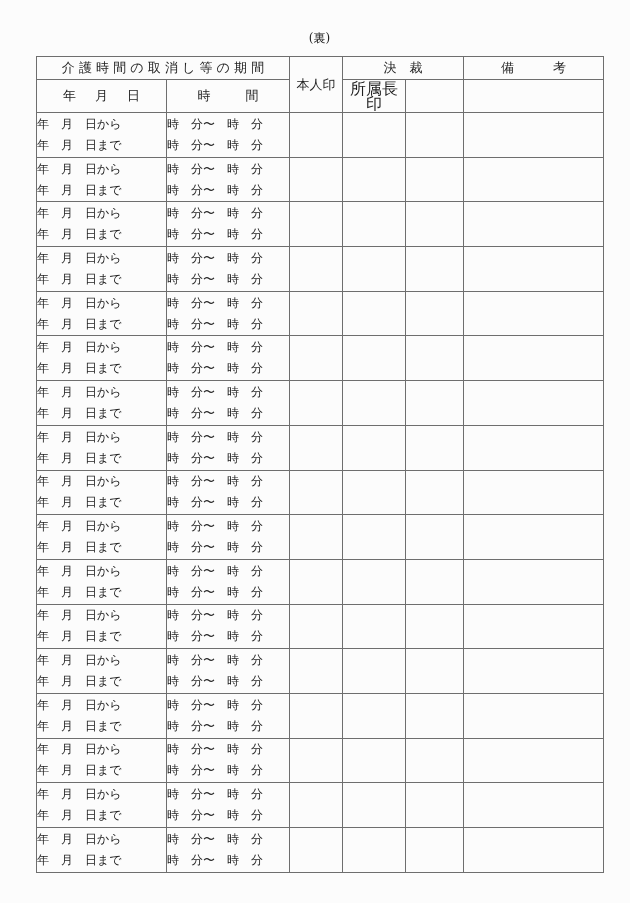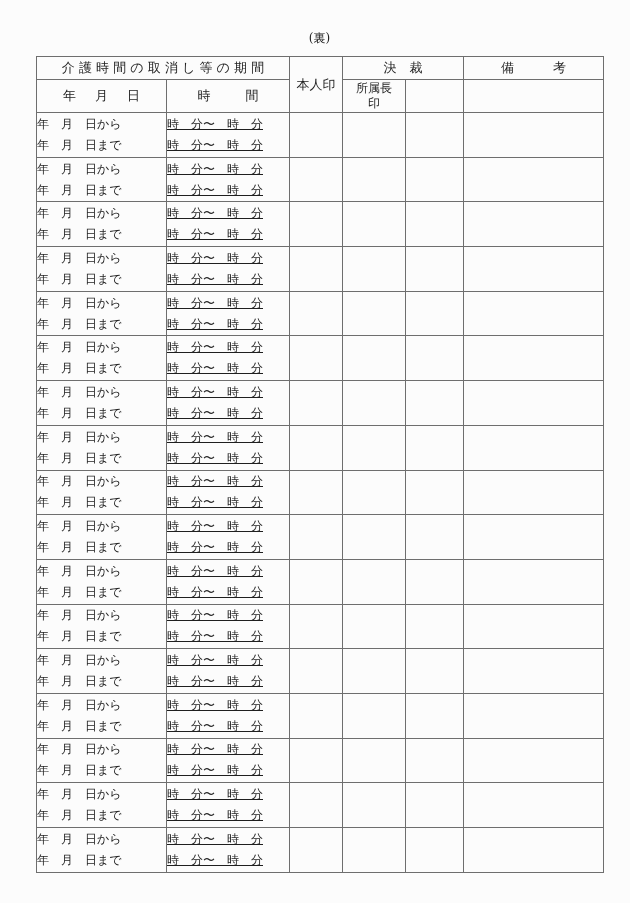--- a/index.html
+++ b/index.html
@@ -34,30 +34,30 @@
     text-align: center;
     vertical-align: middle;
     overflow: hidden;
     white-space: nowrap;
   }
   tr.h1 td { height: 23px; }
   tr.h2 td { height: 33px; }
   tr.data-row td { height: 44.7px; }
   .ls3 { letter-spacing: 3px; padding-left: 3px; text-align: center; }
   .chief {
-    font-size: 12px;
+    font-size: 16px;
     line-height: 15px;
   }
   .date-cell, .time-cell {
     text-align: left;
     font-size: 12px;
     line-height: 21px;
   }
   .date-cell { padding-right: 5px; }
-  .time-cell { padding-right: 6px; text-decoration: underline; }
+  .time-cell { padding-right: 6px; }
 </style>
 </head>
 <body>
 
 <div class="page">
   <div class="side-label">(裏)</div>
 
   <table class="form-table">
     <colgroup>
       <col style="width:130px">

